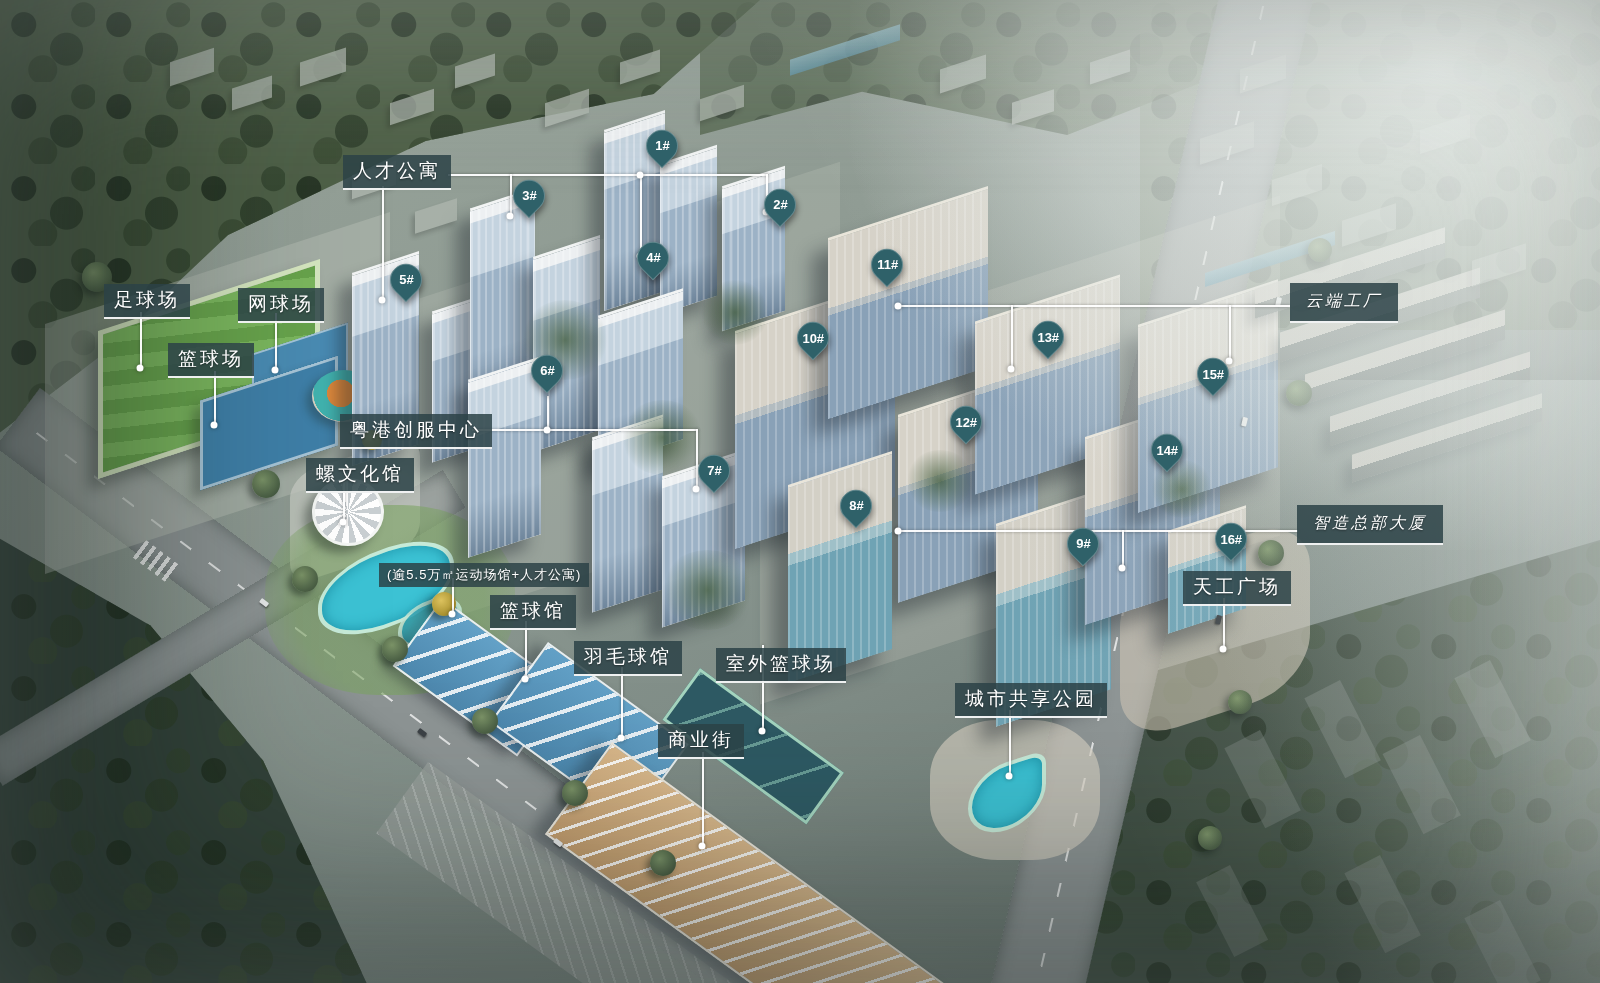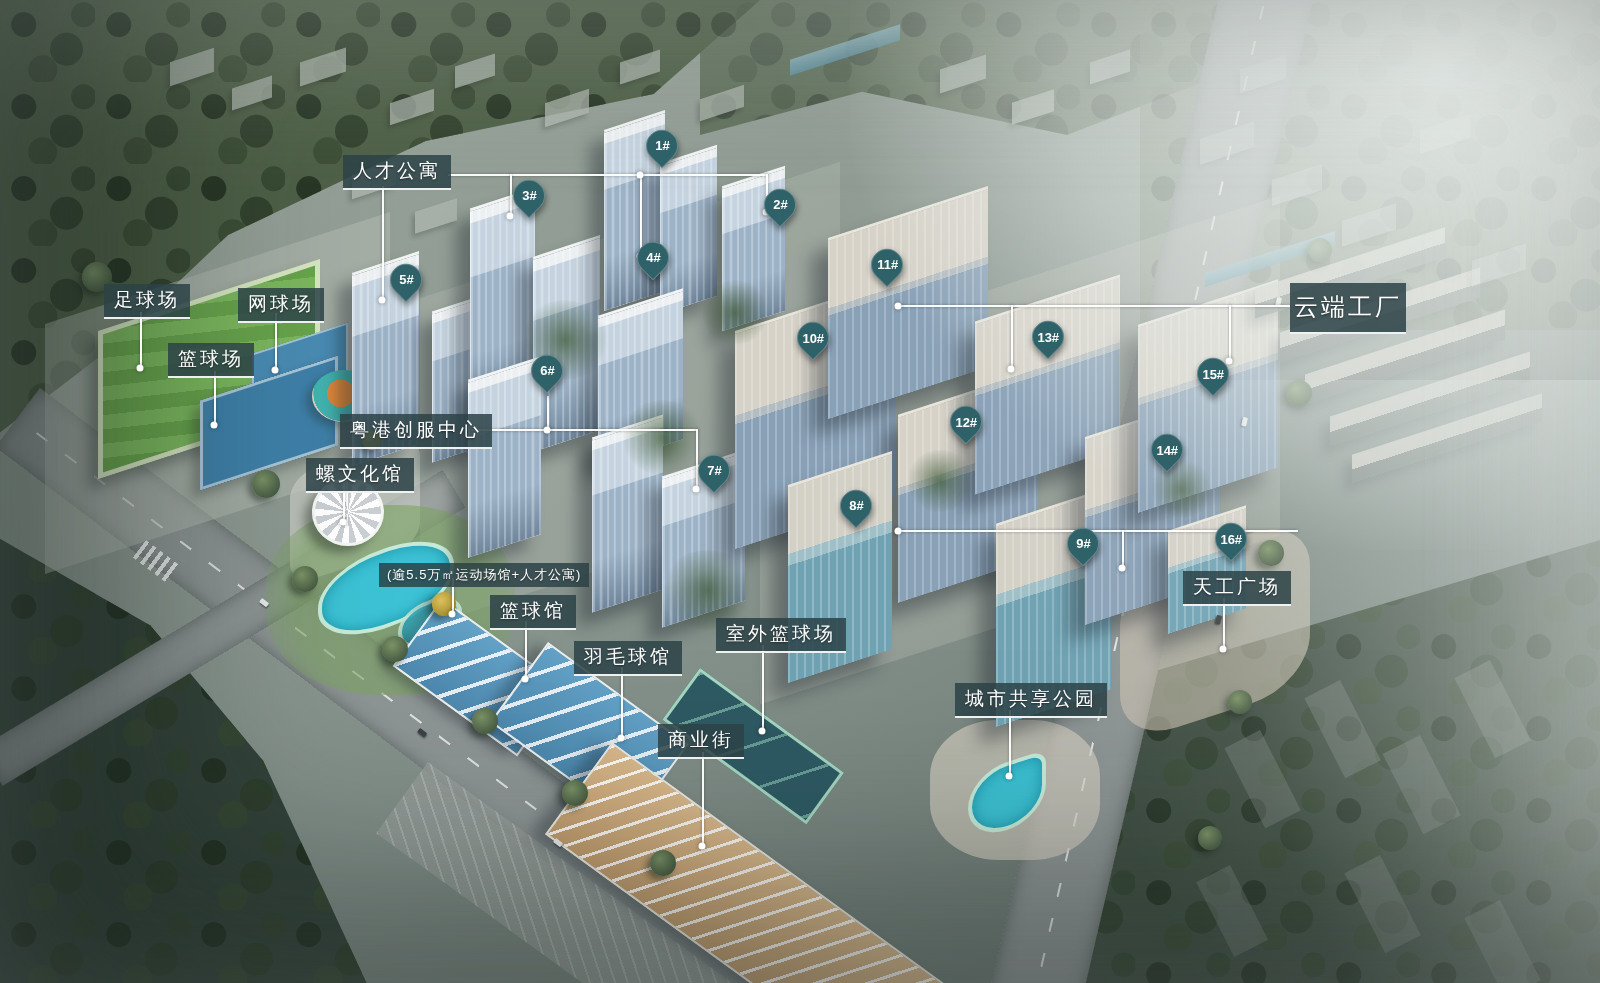--- a/index.html
+++ b/index.html
@@ -110,21 +110,21 @@
   .ln{height:2px;} .lnv{width:2px;}
   .dot{position:absolute;width:7px;height:7px;border-radius:50%;background:#fff;transform:translate(-50%,-50%);
     box-shadow:0 0 4px rgba(0,0,0,.4);}
   .pin{position:absolute;transform:translate(-50%,-60%);}
   .pin-head{width:30px;height:30px;background:#2f6169;border-radius:50% 50% 50% 0;transform:rotate(-45deg);
     display:flex;align-items:center;justify-content:center;box-shadow:-2px 3px 6px rgba(0,0,0,.45);border:1px solid rgba(255,255,255,.25);}
   .pin-head span{transform:rotate(45deg);color:#fff;font-size:13px;font-weight:bold;letter-spacing:0;}
   .lbl{position:absolute;background:rgba(44,66,71,.85);color:#fff;font-size:19px;letter-spacing:3px;
     padding:3px 10px 4px;border-bottom:2px solid rgba(255,255,255,.92);white-space:nowrap;
     text-shadow:0 1px 2px rgba(0,0,0,.45);}
-  .lbl.big{font-size:24px;padding:8px 4px 9px;}
+  .lbl.big{font-size:16px;padding:8px 16px 9px;font-style:italic;}
   .lbl.sub{font-size:13px;letter-spacing:1px;border-bottom:none;padding:3px 8px;}
   .lbl-note{font-size:13px;letter-spacing:1px;margin-left:3px;}
 
   
   .logo{position:absolute;left:55px;top:58px;display:flex;gap:20px;align-items:flex-start;}
   .logo-mark{display:flex;gap:7px;align-items:center;height:78px;}
   .bar-col{display:flex;flex-direction:column;gap:6px;align-items:center;}
   .pp{width:9px;border-radius:9px;background:#fff;box-shadow:0 1px 3px rgba(0,0,0,.25);}
   .logo-title{font-size:30px;color:#fff;letter-spacing:11px;font-weight:600;text-shadow:0 1px 3px rgba(0,0,0,.35);}
   .logo-sub{margin-top:9px;font-size:12px;color:rgba(255,255,255,.82);letter-spacing:1.6px;text-shadow:0 1px 2px rgba(0,0,0,.35);}
@@ -394,19 +394,20 @@
   <div class="lbl" style="left:343px;top:155px;"><span>人才公寓</span></div>
   <div class="lbl" style="left:104px;top:284px;"><span>足球场</span></div>
   <div class="lbl" style="left:238px;top:288px;"><span>网球场</span></div>
   <div class="lbl" style="left:168px;top:343px;"><span>篮球场</span></div>
   <div class="lbl" style="left:340px;top:414px;"><span>粤港创服中心</span></div>
   <div class="lbl" style="left:306px;top:458px;"><span>螺文化馆</span></div>
   <div class="lbl sub" style="left:379px;top:563px;"><span>(逾5.5万㎡运动场馆+人才公寓)</span></div>
   <div class="lbl" style="left:490px;top:595px;"><span>篮球馆</span></div>
   <div class="lbl" style="left:574px;top:641px;"><span>羽毛球馆</span></div>
   <div class="lbl" style="left:658px;top:724px;"><span>商业街</span></div>
-  <div class="lbl" style="left:716px;top:618px;"><span>室外篮球场</span></div>
+  <div class="lbl" style="left:716px;top:648px;"><span>室外篮球场</span></div>
   <div class="lbl" style="left:955px;top:683px;"><span>城市共享公园</span></div>
   <div class="lbl" style="left:1183px;top:571px;"><span>天工广场</span></div>
   <div class="lbl big" style="left:1290px;top:283px;"><span>云端工厂</span></div>
+  <div class="lbl big" style="left:1297px;top:505px;"><span>智造总部大厦</span></div>
 
 
 </div>
 
 </body></html>

